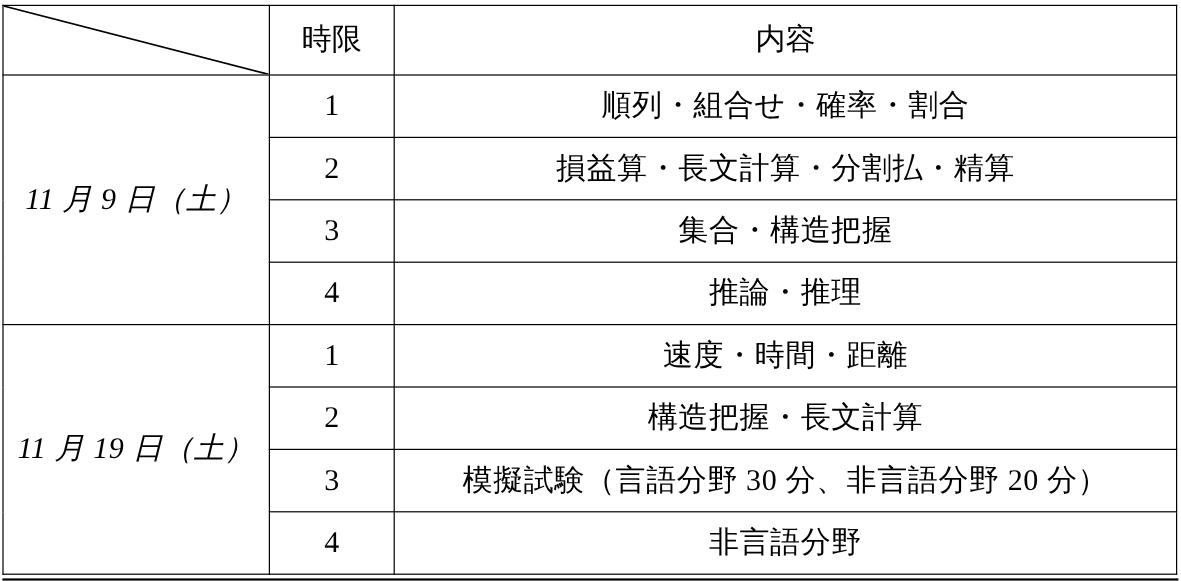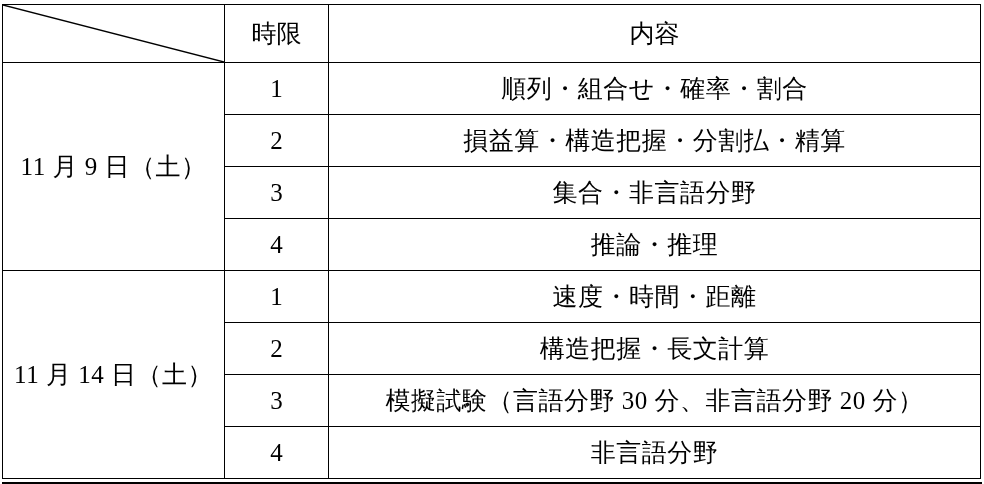--- a/index.html
+++ b/index.html
@@ -60,20 +60,21 @@
     height: 100%;
     display: block;
   }
   td.header-period, td.header-content {
     font-size: 25px;
   }
   td.date-cell {
     font-size: 25px;
     letter-spacing: 0.5px;
     white-space: nowrap;
+    font-style: italic;
   }
   td.period-cell {
     font-size: 24px;
   }
   td.content-cell {
     text-align: left;
     padding-left: 14px;
     font-size: 25px;
     letter-spacing: 0.5px;
     white-space: nowrap;
@@ -113,33 +114,33 @@
         <td class="header-content">内容</td>
       </tr>
 
       <tr>
         <td class="date-cell" rowspan="4">11 月 9 日（土）</td>
         <td class="period-cell">1</td>
         <td class="content-cell">順列・組合せ・確率・割合</td>
       </tr>
       <tr>
         <td class="period-cell">2</td>
-        <td class="content-cell">損益算・構造把握・分割払・精算</td>
+        <td class="content-cell">損益算・長文計算・分割払・精算</td>
       </tr>
       <tr>
         <td class="period-cell">3</td>
-        <td class="content-cell">集合・非言語分野</td>
+        <td class="content-cell">集合・構造把握</td>
       </tr>
       <tr>
         <td class="period-cell">4</td>
         <td class="content-cell">推論・推理</td>
       </tr>
 
       <tr>
-        <td class="date-cell" rowspan="4">11 月 14 日（土）</td>
+        <td class="date-cell" rowspan="4">11 月 19 日（土）</td>
         <td class="period-cell">1</td>
         <td class="content-cell">速度・時間・距離</td>
       </tr>
       <tr>
         <td class="period-cell">2</td>
         <td class="content-cell">構造把握・長文計算</td>
       </tr>
       <tr>
         <td class="period-cell">3</td>
         <td class="content-cell">模擬試験（言語分野 30 分、非言語分野 20 分）</td>

